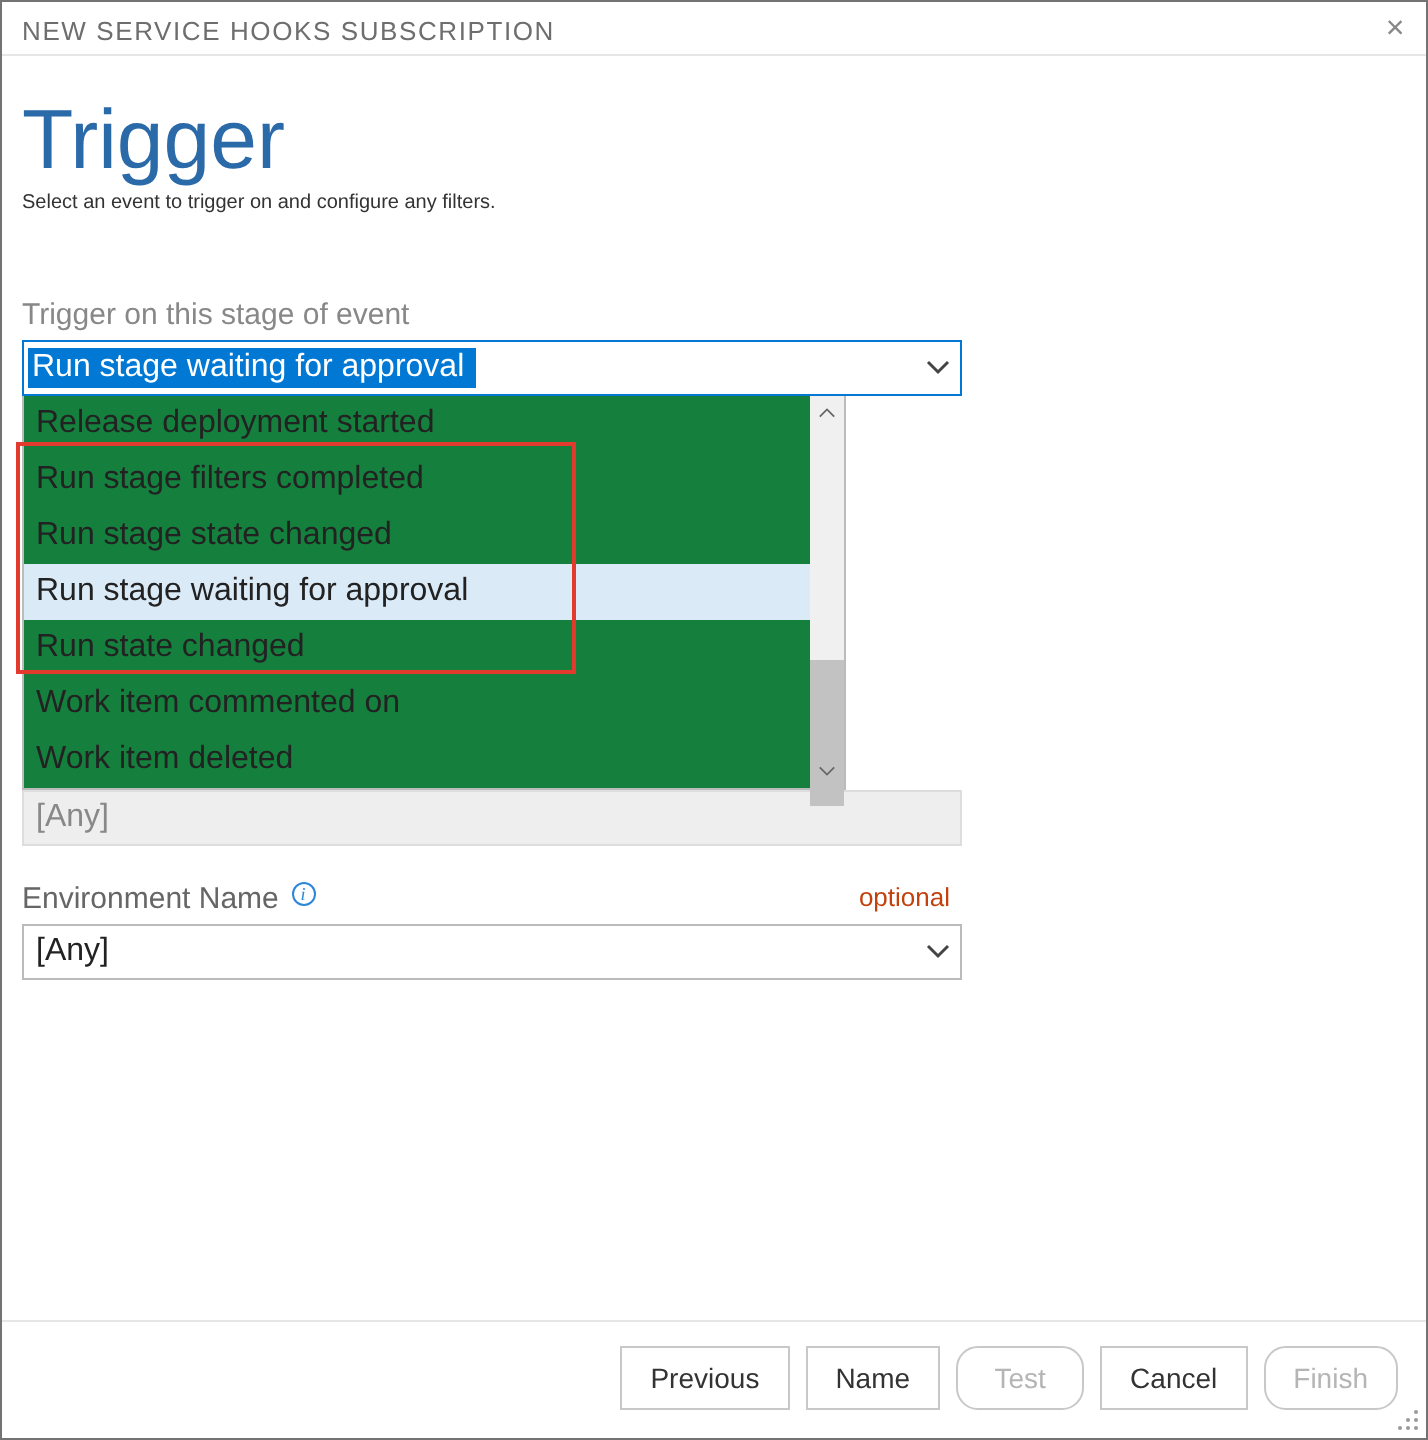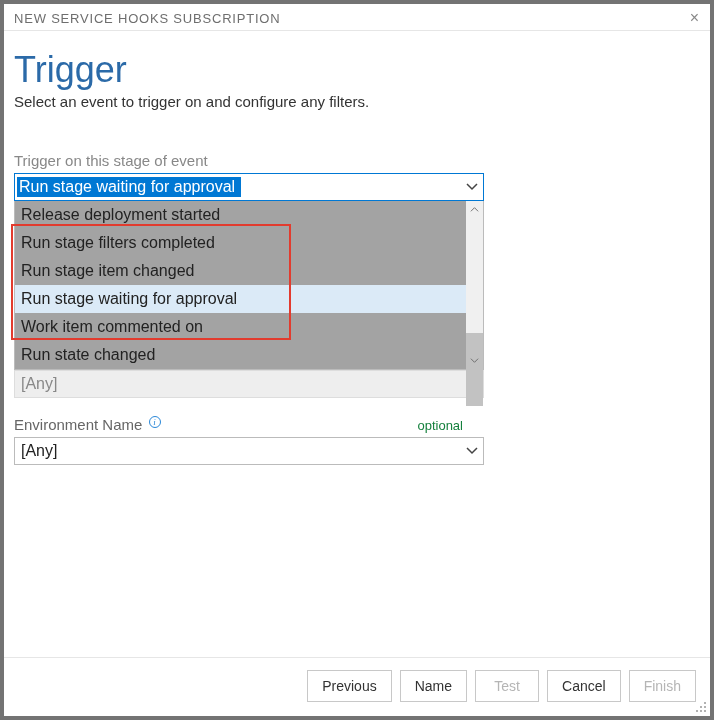--- a/index.html
+++ b/index.html
@@ -5,21 +5,21 @@
   * { box-sizing: border-box; }
   html, body {
     margin: 0; padding: 0;
     width: 714px; height: 720px;
     font-family: "Segoe UI", Arial, sans-serif;
     background: #fff;
     overflow: hidden;
   }
   .dialog {
     width: 714px; height: 720px;
-    border: 4px solid #737373;
+    border: 1px solid #737373;
     display: flex;
     flex-direction: column;
     position: relative;
   }
   .title-bar {
     display: flex;
     justify-content: space-between;
     align-items: center;
     padding: 6px 10px 4px 10px;
     border-bottom: 1px solid #e6e6e6;
@@ -32,45 +32,45 @@
     color: #888;
     cursor: pointer;
     line-height: 1;
   }
   .content {
     flex: 1;
     padding: 14px 28px 0 10px;
     position: relative;
   }
   .heading {
-    font-size: 36px;
+    font-size: 42px;
     font-weight: 300;
     color: #2b6aa8;
     margin: 4px 0 2px 0;
   }
   .subdesc {
-    font-size: 15px;
+    font-size: 10px;
     color: #333;
     margin-bottom: 42px;
   }
   .field-label {
     font-size: 15px;
     color: #888;
     margin-bottom: 4px;
   }
   .optional {
     float: right;
     font-size: 13px;
-    color: #15803d;
-    margin-right: 21px;
+    color: #c2410c;
+    margin-right: 6px;
   }
   .optional-row {
     display: flex;
     justify-content: space-between;
-    align-items: flex-end;
+    align-items: flex-start;
   }
   .info-icon {
     display: inline-block;
     width: 12px; height: 12px;
     border: 1px solid #2b88d8;
     border-radius: 50%;
     color: #2b88d8;
     font-size: 9px;
     line-height: 11px;
     text-align: center;
@@ -108,24 +108,24 @@
     width: 22px;
     display: flex;
     align-items: center;
     justify-content: center;
     color: #444;
     font-size: 14px;
   }
   .chev svg { width: 12px; height: 12px; }
   .dropdown-list {
     position: relative;
-    width: 470px;
+    width: 412px;
     border: 1px solid #bbb;
     border-top: none;
-    background: #a3a3a3;
+    background: #15803d;
   }
   .dropdown-items { position: relative; }
   .dropdown-items .item {
     font-size: 16px;
     color: #222;
     padding: 3px 6px;
     line-height: 22px;
     cursor: default;
   }
   .dropdown-items .item.selected {
@@ -186,21 +186,21 @@
     min-width: 64px;
     height: 32px;
     padding: 0 14px;
     font-size: 14px;
     border: 1px solid #c8c8c8;
     background: #fff;
     color: #333;
     cursor: pointer;
     font-family: inherit;
   }
-  .btn.disabled { color: #b5b5b5; cursor: default; }
+  .btn.disabled { color: #b5b5b5; cursor: default; border-radius: 11px; }
   .resize-grip {
     position:absolute;
     right: 3px;
     bottom: 3px;
     width: 14px;
     height: 14px;
   }
   .resize-grip svg { width:14px; height:14px; }
 </style>
 </head>
@@ -228,24 +228,25 @@
             <path d="M1 3 L6 8 L11 3" fill="none" stroke="#444" stroke-width="1.5"></path>
           </svg>
       </span>
     </div>
 
     <div class="dropdown-list">
       <div class="dropdown-items" id="dropdown-items" style="padding-right:17px;">
 
       <div class="item">Release deployment started</div>
           <div class="item">Run stage filters completed</div>
-          <div class="item">Run stage item changed</div>
+          <div class="item">Run stage state changed</div>
           <div class="item selected">Run stage waiting for approval</div>
+          <div class="item">Run state changed</div>
           <div class="item">Work item commented on</div>
-          <div class="item">Run state changed</div>
+          <div class="item">Work item deleted</div>
         </div>
       <div class="scroll-track">
         <div class="scroll-up">
           <svg viewBox="0 0 10 10">
               <path d="M1 7 L5 3 L9 7" fill="none" stroke="#666" stroke-width="1"></path>
             </svg>
         </div>
         <div class="scroll-thumb"></div>
         <div class="scroll-down">
           <svg viewBox="0 0 10 10">

